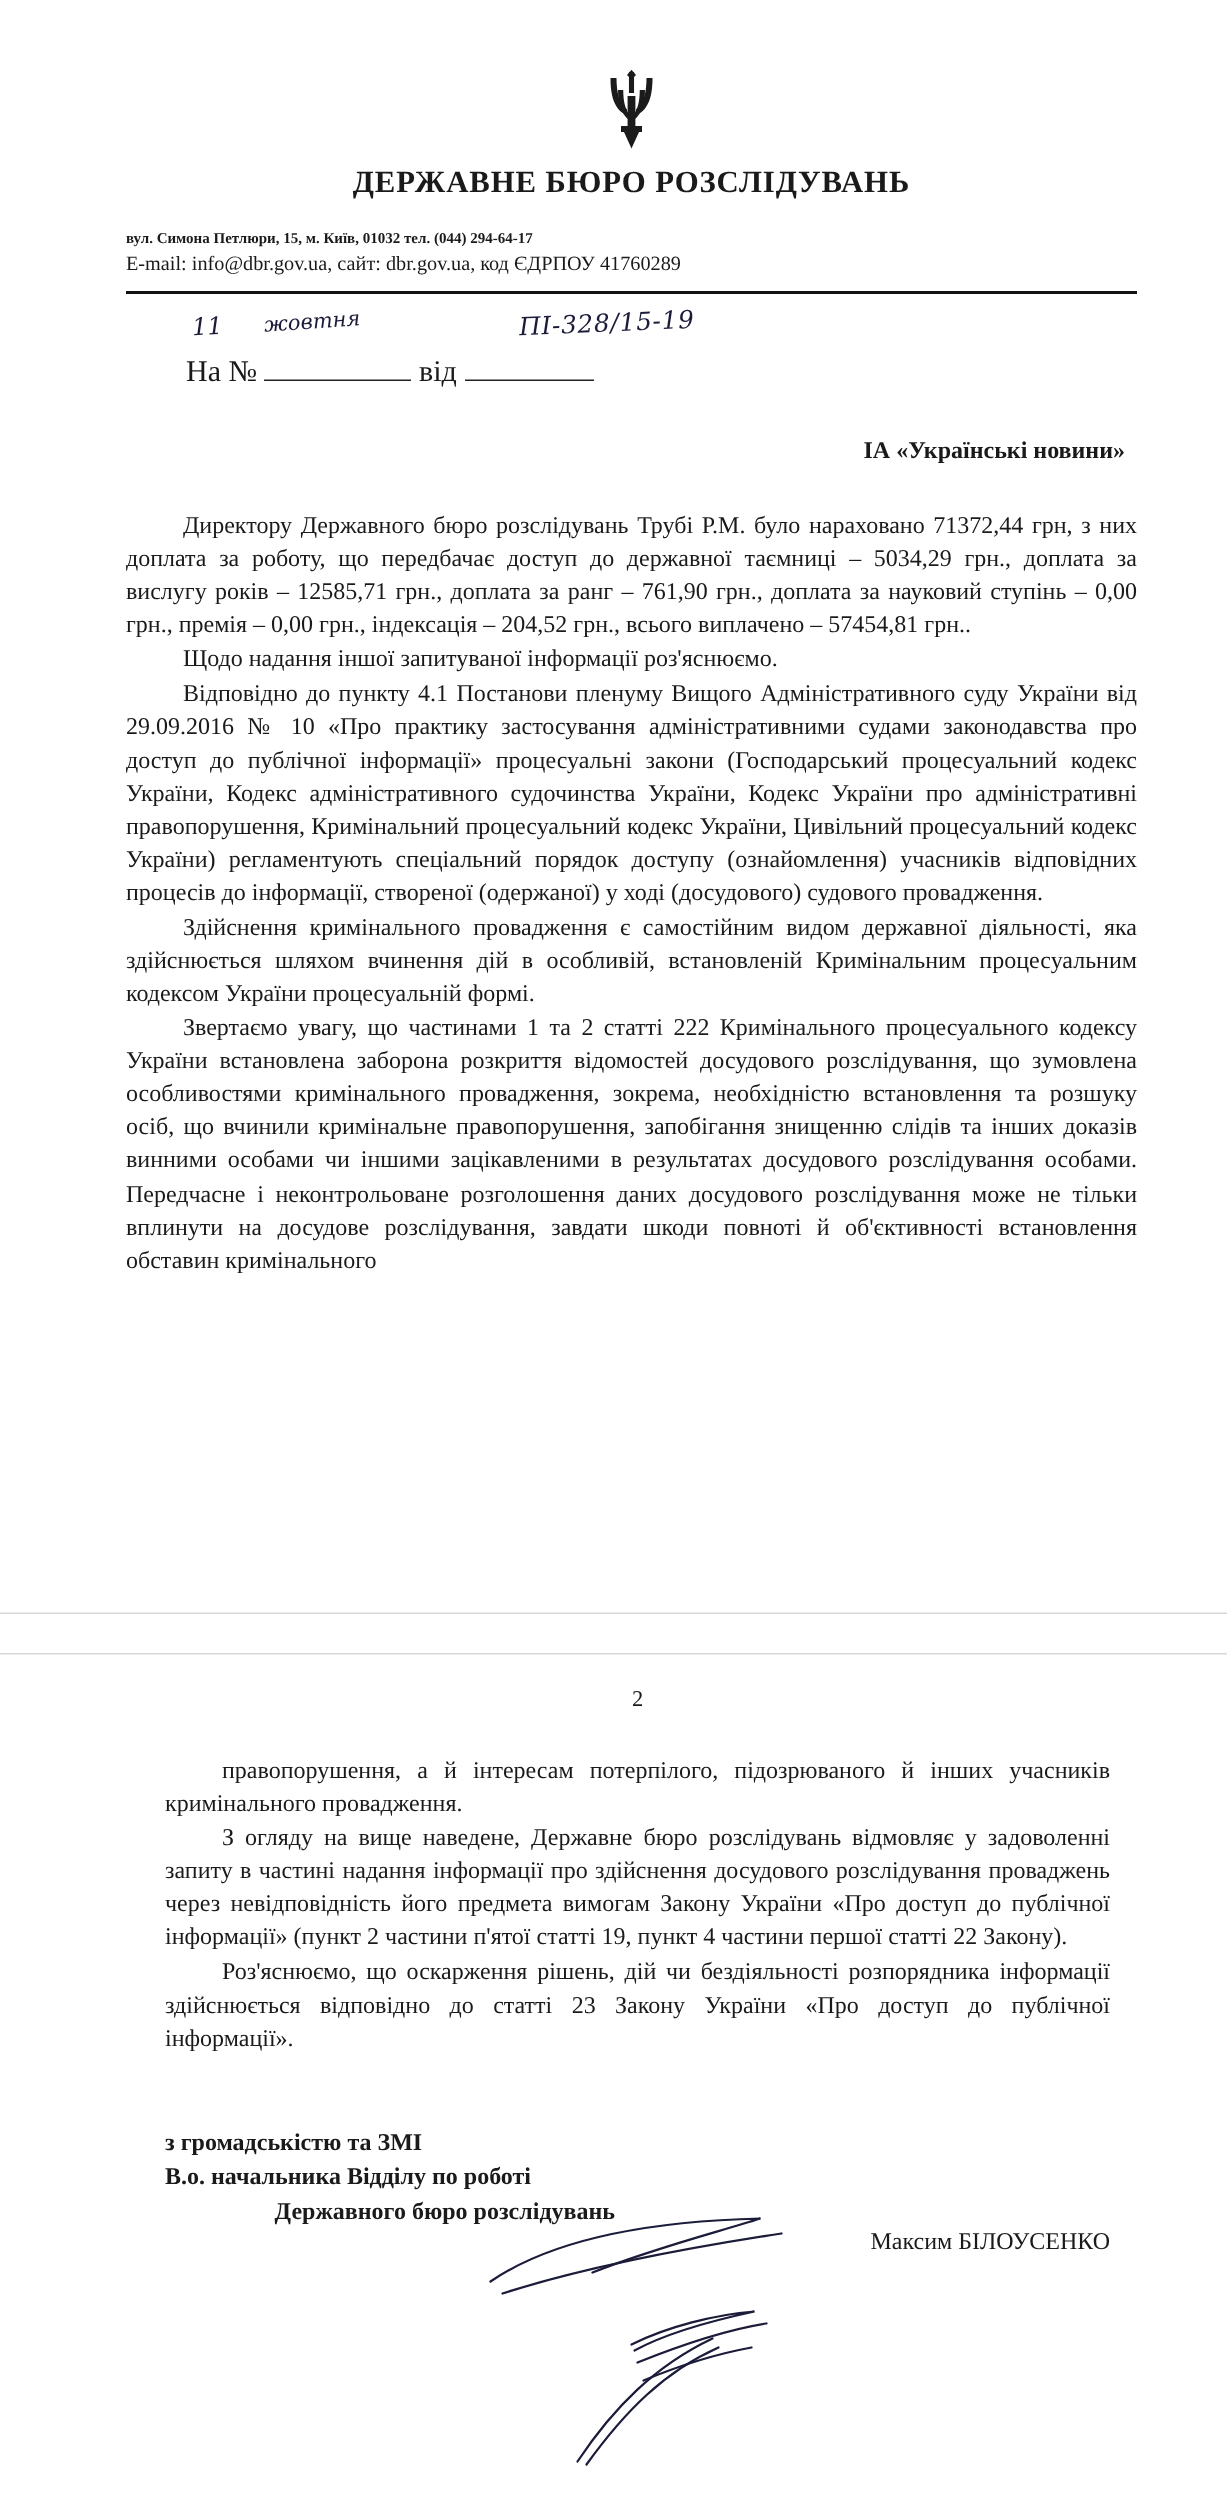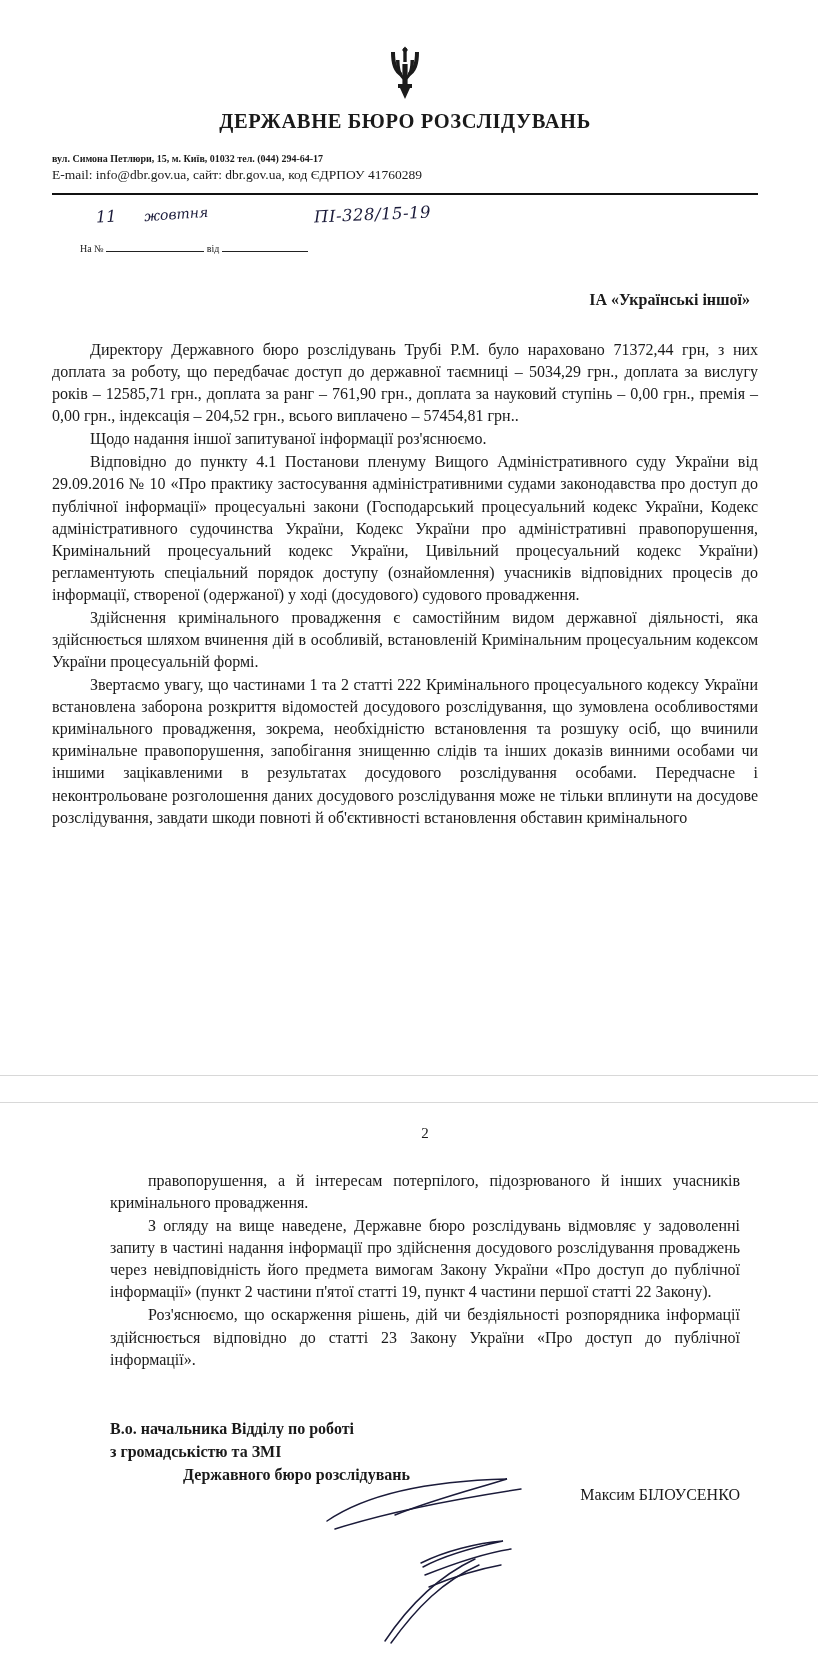--- a/index.html
+++ b/index.html
@@ -14,21 +14,21 @@
     color: #1a1a1a;
   }
   .page {
     position: relative;
     width: 818px;
     box-sizing: border-box;
   }
 
   
   .page1 {
-    padding: 46px 60px 0 52px;
+    padding: 46px 60px 0 84px;
     box-sizing: border-box;
     min-height: 1075px;
   }
 
   .emblem-wrap {
     text-align: center;
     margin-bottom: 4px;
   }
   .emblem {
     display: inline-block;
@@ -70,23 +70,23 @@
   }
   .reg-line1 {
     position: absolute;
     left: 28px;
     top: 0;
     font-size: 14.5px;
     white-space: nowrap;
   }
   .reg-line2 {
     position: absolute;
-    left: 28px;
+    left: 40px;
     top: 27px;
-    font-size: 10px;
+    font-size: 20px;
     white-space: nowrap;
     text-align: right;
   }
   .ul {
     display: inline-block;
     border-bottom: 1px solid #222;
     height: 15px;
   }
   .ul-a { width: 52px; }
   .ul-b { width: 96px; }
@@ -206,42 +206,42 @@
       <span>На №</span>
       <span class="ul ul-c"></span>
       <span>від</span>
       <span class="ul ul-d"></span>
     </div>
     <div class="hand hand-date-day">11</div>
     <div class="hand hand-month">жовтня</div>
     <div class="hand hand-number">ПІ-328/15-19</div>
   </div>
 
-  <div class="addressee">ІА «Українські іншої»</div>
+  <div class="addressee">ІА «Українські новини»</div>
 
   <p class="body">Директору Державного бюро розслідувань Трубі Р.М. було нараховано 71372,44 грн, з них доплата за роботу, що передбачає доступ до державної таємниці – 5034,29 грн., доплата за вислугу років – 12585,71 грн., доплата за ранг – 761,90 грн., доплата за науковий ступінь – 0,00 грн., премія – 0,00 грн., індексація – 204,52 грн., всього виплачено – 57454,81 грн..</p>
   <p class="body">Щодо надання іншої запитуваної інформації роз'яснюємо.</p>
   <p class="body">Відповідно до пункту 4.1 Постанови пленуму Вищого Адміністративного суду України від 29.09.2016 № 10 «Про практику застосування адміністративними судами законодавства про доступ до публічної інформації» процесуальні закони (Господарський процесуальний кодекс України, Кодекс адміністративного судочинства України, Кодекс України про адміністративні правопорушення, Кримінальний процесуальний кодекс України, Цивільний процесуальний кодекс України) регламентують спеціальний порядок доступу (ознайомлення) учасників відповідних процесів до інформації, створеної (одержаної) у ході (досудового) судового провадження.</p>
   <p class="body">Здійснення кримінального провадження є самостійним видом державної діяльності, яка здійснюється шляхом вчинення дій в особливій, встановленій Кримінальним процесуальним кодексом України процесуальній формі.</p>
   <p class="body">Звертаємо увагу, що частинами 1 та 2 статті 222 Кримінального процесуального кодексу України встановлена заборона розкриття відомостей досудового розслідування, що зумовлена особливостями кримінального провадження, зокрема, необхідністю встановлення та розшуку осіб, що вчинили кримінальне правопорушення, запобігання знищенню слідів та інших доказів винними особами чи іншими зацікавленими в результатах досудового розслідування особами. Передчасне і неконтрольоване розголошення даних досудового розслідування може не тільки вплинути на досудове розслідування, завдати шкоди повноті й об'єктивності встановлення обставин кримінального</p>
 </div>
 
 <div class="page-gap"></div>
 
 <div class="page page2">
   <div class="page-number">2</div>
 
   <p class="body">правопорушення, а й інтересам потерпілого, підозрюваного й інших учасників кримінального провадження.</p>
   <p class="body">З огляду на вище наведене, Державне бюро розслідувань відмовляє у задоволенні запиту в частині надання інформації про здійснення досудового розслідування проваджень через невідповідність його предмета вимогам Закону України «Про доступ до публічної інформації» (пункт 2 частини п'ятої статті 19, пункт 4 частини першої статті 22 Закону).</p>
   <p class="body">Роз'яснюємо, що оскарження рішень, дій чи бездіяльності розпорядника інформації здійснюється відповідно до статті 23 Закону України «Про доступ до публічної інформації».</p>
 
   <div class="signature-block">
     <div class="sig-left">
+      <div>з       громадськістю      та      ЗМІ</div>
       <div>В.о. начальника Відділу по роботі</div>
-      <div>з       громадськістю      та      ЗМІ</div>
       <div class="sig-row">
         <span>Державного бюро розслідувань</span>
       </div>
     </div>
     <div class="sig-name" style="position:absolute; right:0; top:66px;">Максим БІЛОУСЕНКО</div>
 
     <span class="sig-scribble">
       <svg viewBox="0 0 300 190" width="300" height="190" aria-hidden="true">
         <g fill="none" stroke="#1b1b3a" stroke-width="1.5" stroke-linecap="round">
           <path d="M2 66 C40 40 100 26 182 24 C150 34 110 44 70 60"></path>

